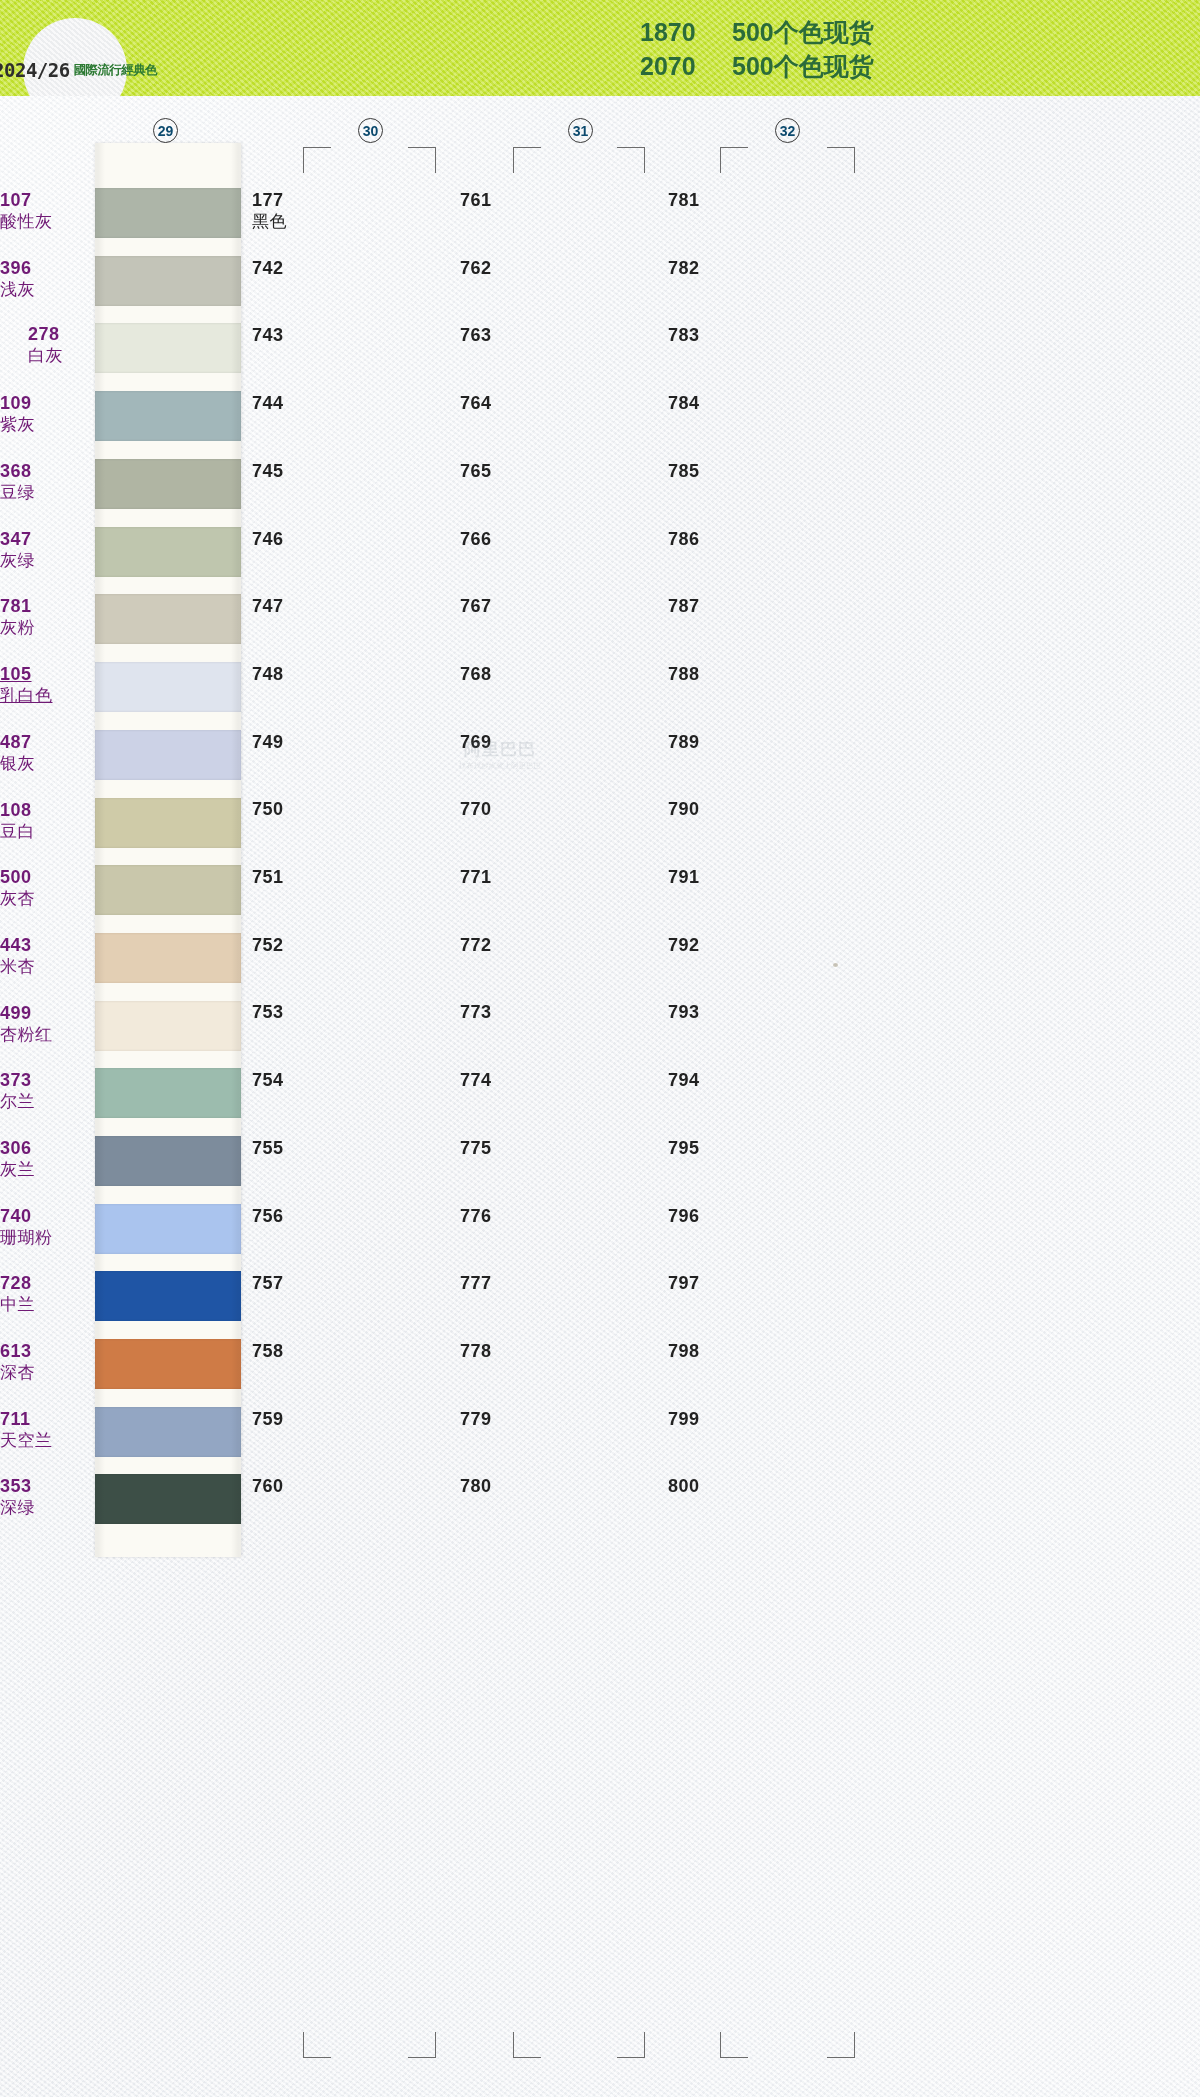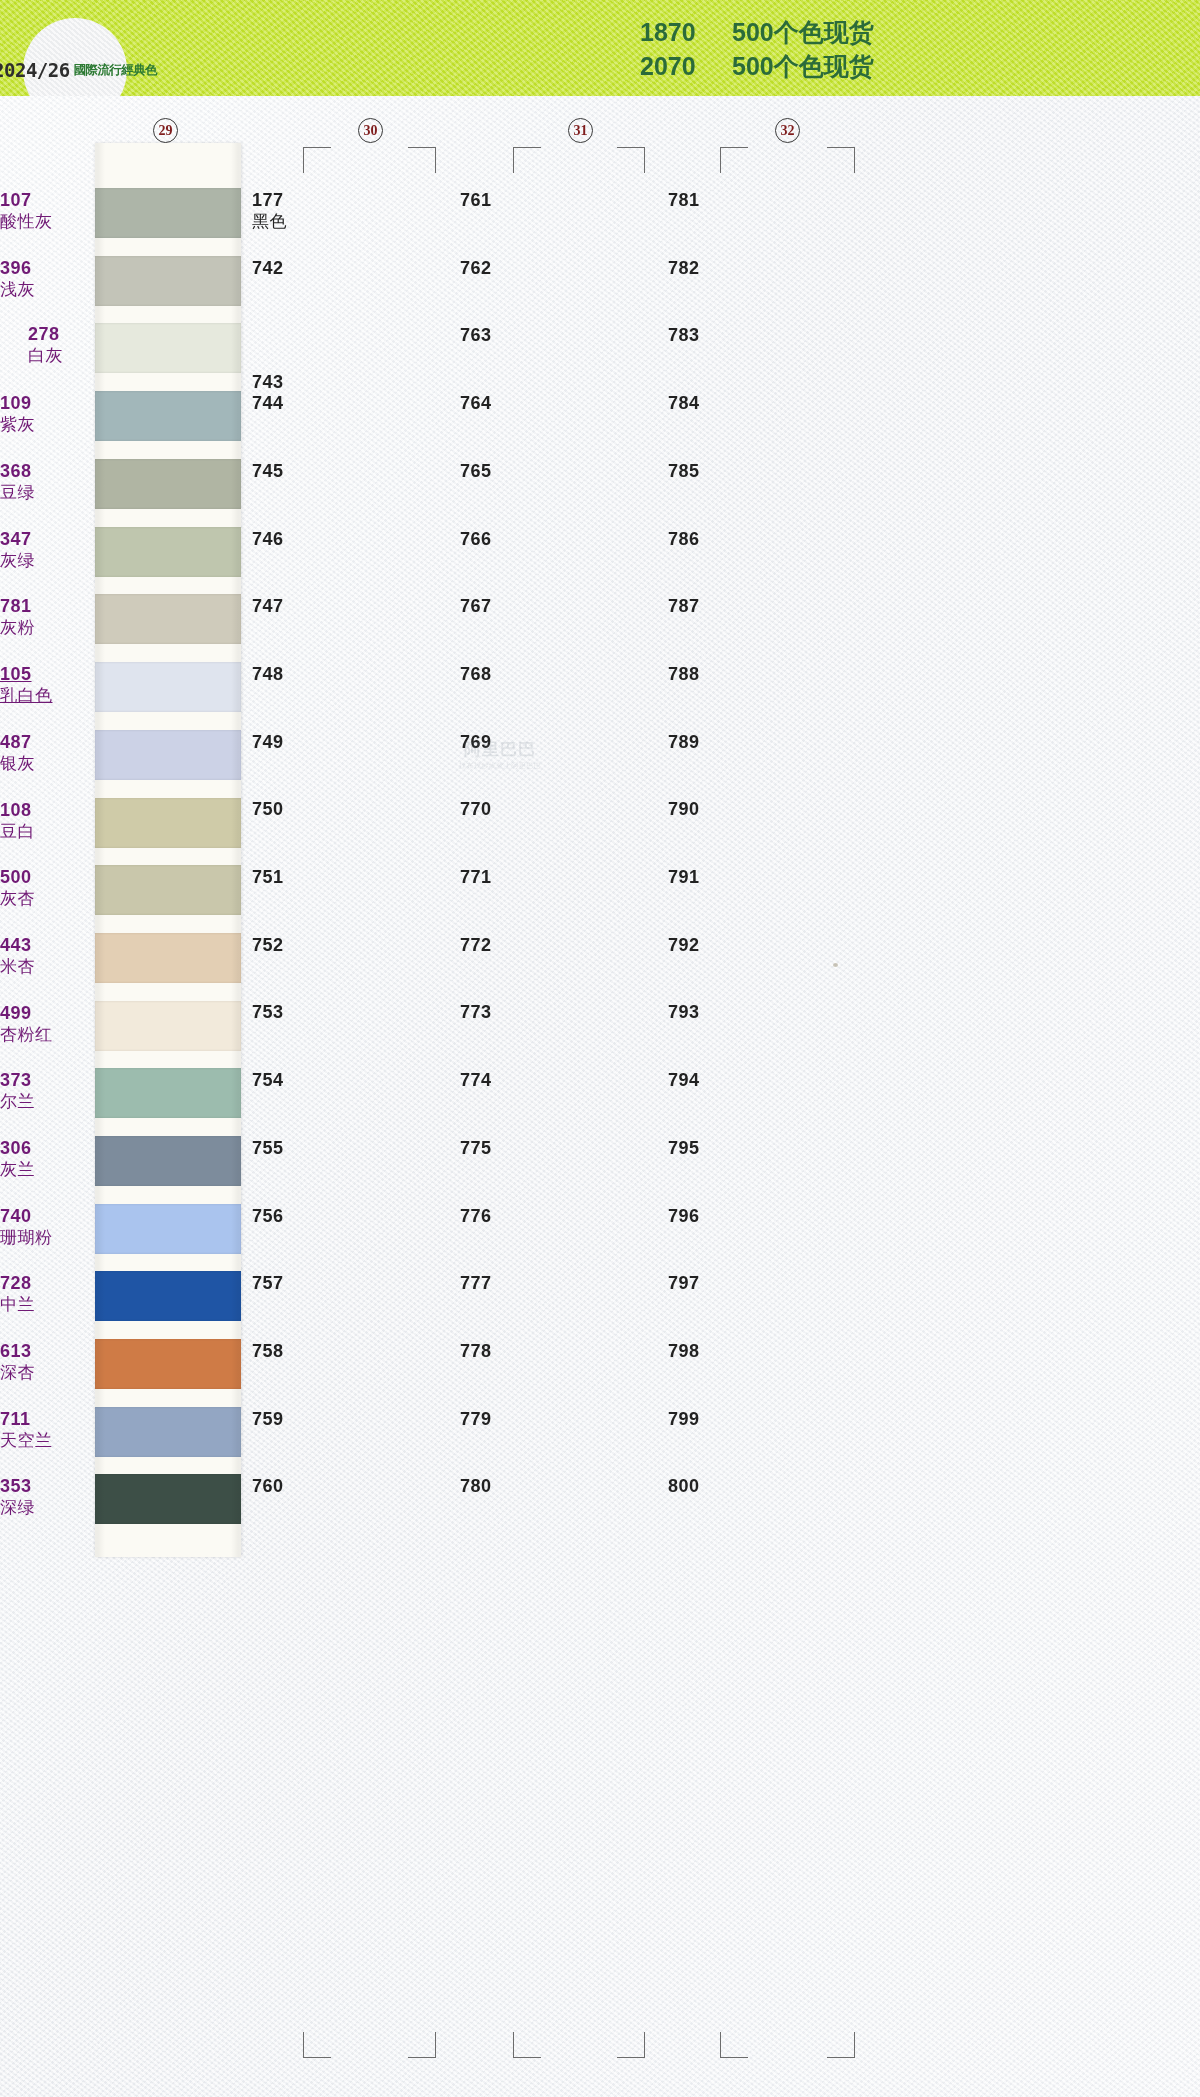--- a/index.html
+++ b/index.html
@@ -99,23 +99,22 @@
   .spec-code { text-align: left; }
 
   
   .col-markers { position: absolute; top: 118px; left: 0; width: 1200px; height: 30px; }
   .circ-num {
     position: absolute;
     width: 25px; height: 25px;
     border: 1.4px solid #3a3a3a;
     border-radius: 50%;
     display: flex; align-items: center; justify-content: center;
-    font-size: 14px; font-weight: 600; color: #7f1d1d;
+    font-size: 14px; font-weight: 600; color: #0c4a6e;
     background: transparent;
-    font-family: Liberation Serif, serif;
   }
 
   
   .bracket { position: absolute; width: 28px; height: 26px; }
   .bracket.tl { border-left: 1.6px solid #6c6c6c; border-top: 1.6px solid #6c6c6c; }
   .bracket.tr { border-right: 1.6px solid #6c6c6c; border-top: 1.6px solid #6c6c6c; }
   .bracket.bl { border-left: 1.6px solid #6c6c6c; border-bottom: 1.6px solid #6c6c6c; }
   .bracket.br { border-right: 1.6px solid #6c6c6c; border-bottom: 1.6px solid #6c6c6c; }
 
   
@@ -340,21 +339,21 @@
     </div>
     <div class="lbl" style="top: 1476px;">
       <div class="code">353</div>
       <div class="name">深绿</div>
     </div>
   </div>
 
 <div id="numcols">
     <div class="num" style="left: 252px; top: 190px;">177<span class="sub">黑色</span></div>
     <div class="num" style="left: 252px; top: 257.7px;">742</div>
-    <div class="num" style="left: 252px; top: 325.4px; margin-top: 47px;">743</div>
+    <div class="num" style="left: 252px; top: 325.4px;">743</div>
     <div class="num" style="left: 252px; top: 393.1px;">744</div>
     <div class="num" style="left: 252px; top: 460.8px;">745</div>
     <div class="num" style="left: 252px; top: 528.5px;">746</div>
     <div class="num" style="left: 252px; top: 596.2px;">747</div>
     <div class="num" style="left: 252px; top: 663.9px;">748</div>
     <div class="num" style="left: 252px; top: 731.6px;">749</div>
     <div class="num" style="left: 252px; top: 799.3px;">750</div>
     <div class="num" style="left: 252px; top: 867px;">751</div>
     <div class="num" style="left: 252px; top: 934.7px;">752</div>
     <div class="num" style="left: 252px; top: 1002.4px;">753</div>

